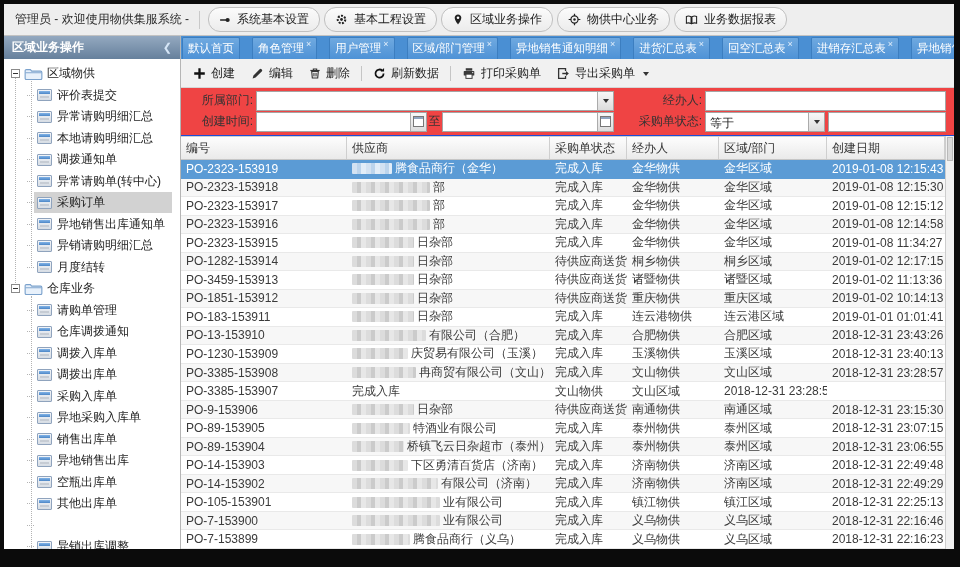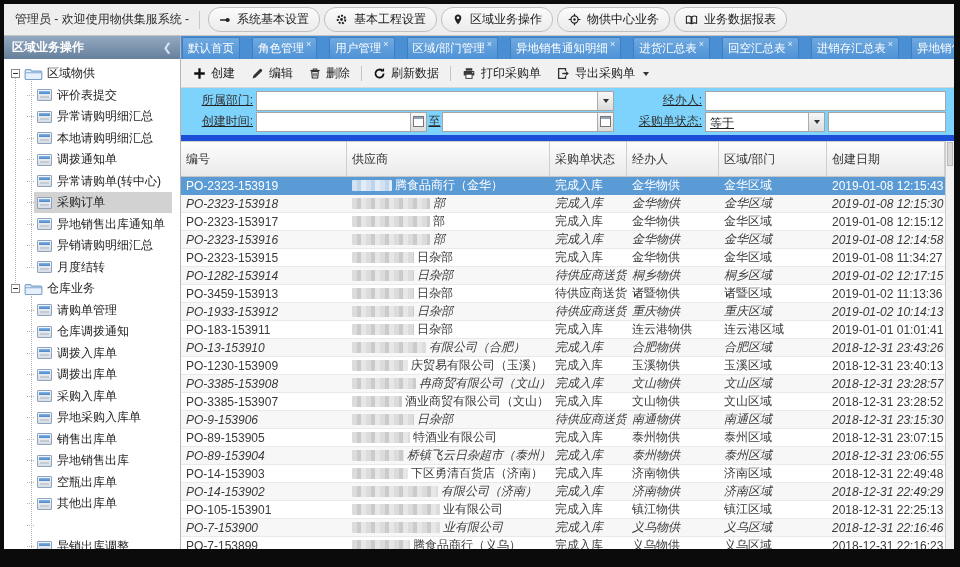--- a/index.html
+++ b/index.html
@@ -48,45 +48,45 @@
   .tabbar { height:23px; flex:none; background:#4a8fd3; display:flex; align-items:flex-end; padding:1px 0 0 1px; gap:12px; overflow:hidden; }
   .tab { height:22px; display:flex; align-items:center; padding:0 5px; background:linear-gradient(#6fa9e0,#4e92d6); border:1px solid #3c7ec0; border-bottom:none; border-radius:2px 2px 0 0; color:#fff; font-size:11.5px; white-space:nowrap; cursor:default; }
   .tab .tab-x { font-size:9px; margin:-9px 0 0 2px; color:#e3effb; }
   .tab.active { background:#f1f1f1; color:#222; border-color:#9fb4c8; }
 
   .toolbar { height:29px; flex:none; background:#f1f1f1; border-bottom:1px solid #d6d6d6; display:flex; align-items:center; padding:0 4px; }
   .tbtn { display:flex; align-items:center; gap:5px; height:24px; padding:0 8px; color:#222; white-space:nowrap; cursor:default; }
   .tb-sep { width:1px; height:15px; background:#c5c5c5; margin:0 3px; }
   .caret-dn { width:0; height:0; border:3.5px solid transparent; border-top:4px solid #333; margin:4px 0 0 3px; }
 
-  .filters { flex:none; background:#7dd3fc; border-bottom:6px solid #1d4ed8; padding:2px 8px 3px 8px;text-decoration:underline; }
+  .filters { flex:none; background:#ef4444; border-bottom:1px solid #1d4ed8; padding:2px 8px 3px 8px; }
   .frow { height:21px; display:flex; align-items:center; }
   .flabel { text-align:right; color:#333; white-space:nowrap; flex:none; margin-right:3px; }
   .lab1 { width:64px; }
   .lab2 { width:72px; }
   .spacer16 { width:16px; flex:none; }
   .combo { display:inline-flex; align-items:stretch; height:20px; background:#fff; border:1px solid #a5a5a5; flex:none; }
   .combo-text { flex:1; padding:2px 4px; overflow:hidden; white-space:nowrap; }
   .combo-btn { width:16px; background:linear-gradient(#f8f8f8,#dcdcdc); border-left:1px solid #ababab; display:flex; align-items:center; justify-content:center; cursor:default; }
   .combo-btn.ddl::after { content:''; width:0; height:0; border:3.5px solid transparent; border-top:4.5px solid #333; margin-top:4px; }
   .combo-btn.cal::after { content:''; width:9px; height:9px; border:1px solid #777; background:linear-gradient(#8fa5c0 0 2px,#fff 2px); }
   .w358 { width:358px; } .w171 { width:171px; } .w172 { width:172px; } .w120 { width:120px; }
   .to-label { width:15px; text-align:center; flex:none; color:#333; }
   .tinput { height:20px; border:1px solid #a5a5a5; background:#fff; font:12px "Liberation Sans","DejaVu Sans",sans-serif; padding:0 4px; }
   .grow { flex:1; min-width:0; }
   .ml3 { margin-left:3px; }
 
   
   .table-area { flex:1; min-height:0; display:flex; }
   .table-cols { flex:1; min-width:0; display:flex; flex-direction:column; --cols:166px 203px 77px 92px 108px 1fr; }
-  .thead { height:36px; flex:none; display:grid; grid-template-columns:var(--cols); background:linear-gradient(#fdfdfd,#eaeaea); border-top:1px solid #cfcfcf; border-bottom:1px solid #c6c6c6; }
+  .thead { height:24px; flex:none; display:grid; grid-template-columns:var(--cols); background:linear-gradient(#fdfdfd,#eaeaea); border-top:1px solid #cfcfcf; border-bottom:1px solid #c6c6c6; }
   .hcell { display:flex; align-items:center; padding-left:5px; border-right:1px solid #cfcfcf; color:#333; white-space:nowrap; overflow:hidden; }
   .tbody { flex:1; min-height:0; display:grid; grid-auto-rows:1fr; }
   .brow { display:grid; grid-template-columns:var(--cols); border-bottom:1px solid #e9e9e9; background:#fff; align-items:center; }
-  .brow.alt { background:#f7f7f7;font-style:italic; }
+  .brow.alt { background:#f7f7f7; }
   .brow.sel { background:#5b9bd5; border-bottom-color:#5b9bd5; color:#fff; }
   .bcell { padding-left:5px; white-space:nowrap; overflow:hidden; color:#3a3a3a; display:flex; align-items:center; }
   .brow.sel .bcell { color:#fff; }
   .chip { display:inline-block; height:11px; flex:none; margin-right:3px; border-radius:1px;
           background:repeating-linear-gradient(90deg,#dcdcdc 0 5px,#cbcbcb 5px 9px,#e7e7e7 9px 14px); }
   .brow.sel .chip { background:repeating-linear-gradient(90deg,#d3e2f2 0 5px,#bcd4ec 5px 9px,#e2edf8 9px 14px); }
 
   .vscroll { width:9px; flex:none; background:#f1f1f1; border-left:1px solid #cdcdcd; position:relative; }
   .vthumb { position:absolute; top:1px; left:1px; right:1px; height:24px; background:#dadada; border:1px solid #b9b9b9; }
 </style>
@@ -544,21 +544,21 @@
                   <div class="bcell">
                     <span class="chip" style="width: 62px;"></span>
                     <span>日杂部</span>
                   </div>
                   <div class="bcell">待供应商送货</div>
                   <div class="bcell">诸暨物供</div>
                   <div class="bcell">诸暨区域</div>
                   <div class="bcell">2019-01-02 11:13:36</div>
                 </div>
                 <div class="brow alt">
-                  <div class="bcell">PO-1933-153912</div>
+                  <div class="bcell">PO-1851-153912</div>
                   <div class="bcell">
                     <span class="chip" style="width: 62px;"></span>
                     <span>日杂部</span>
                   </div>
                   <div class="bcell">待供应商送货</div>
                   <div class="bcell">重庆物供</div>
                   <div class="bcell">重庆区域</div>
                   <div class="bcell">2019-01-02 10:14:13</div>
                 </div>
                 <div class="brow">
@@ -600,24 +600,20 @@
                     <span class="chip" style="width: 64px;"></span>
                     <span>冉商贸有限公司（文山）</span>
                   </div>
                   <div class="bcell">完成入库</div>
                   <div class="bcell">文山物供</div>
                   <div class="bcell">文山区域</div>
                   <div class="bcell">2018-12-31 23:28:57</div>
                 </div>
                 <div class="brow">
                   <div class="bcell">PO-3385-153907</div>
-                  <div class="bcell">
-                    <span class="chip" style="width: 50px;"></span>
-                    <span>酒业商贸有限公司（文山）</span>
-                  </div>
                   <div class="bcell">完成入库</div>
                   <div class="bcell">文山物供</div>
                   <div class="bcell">文山区域</div>
                   <div class="bcell">2018-12-31 23:28:52</div>
                 </div>
                 <div class="brow alt">
                   <div class="bcell">PO-9-153906</div>
                   <div class="bcell">
                     <span class="chip" style="width: 62px;"></span>
                     <span>日杂部</span>

